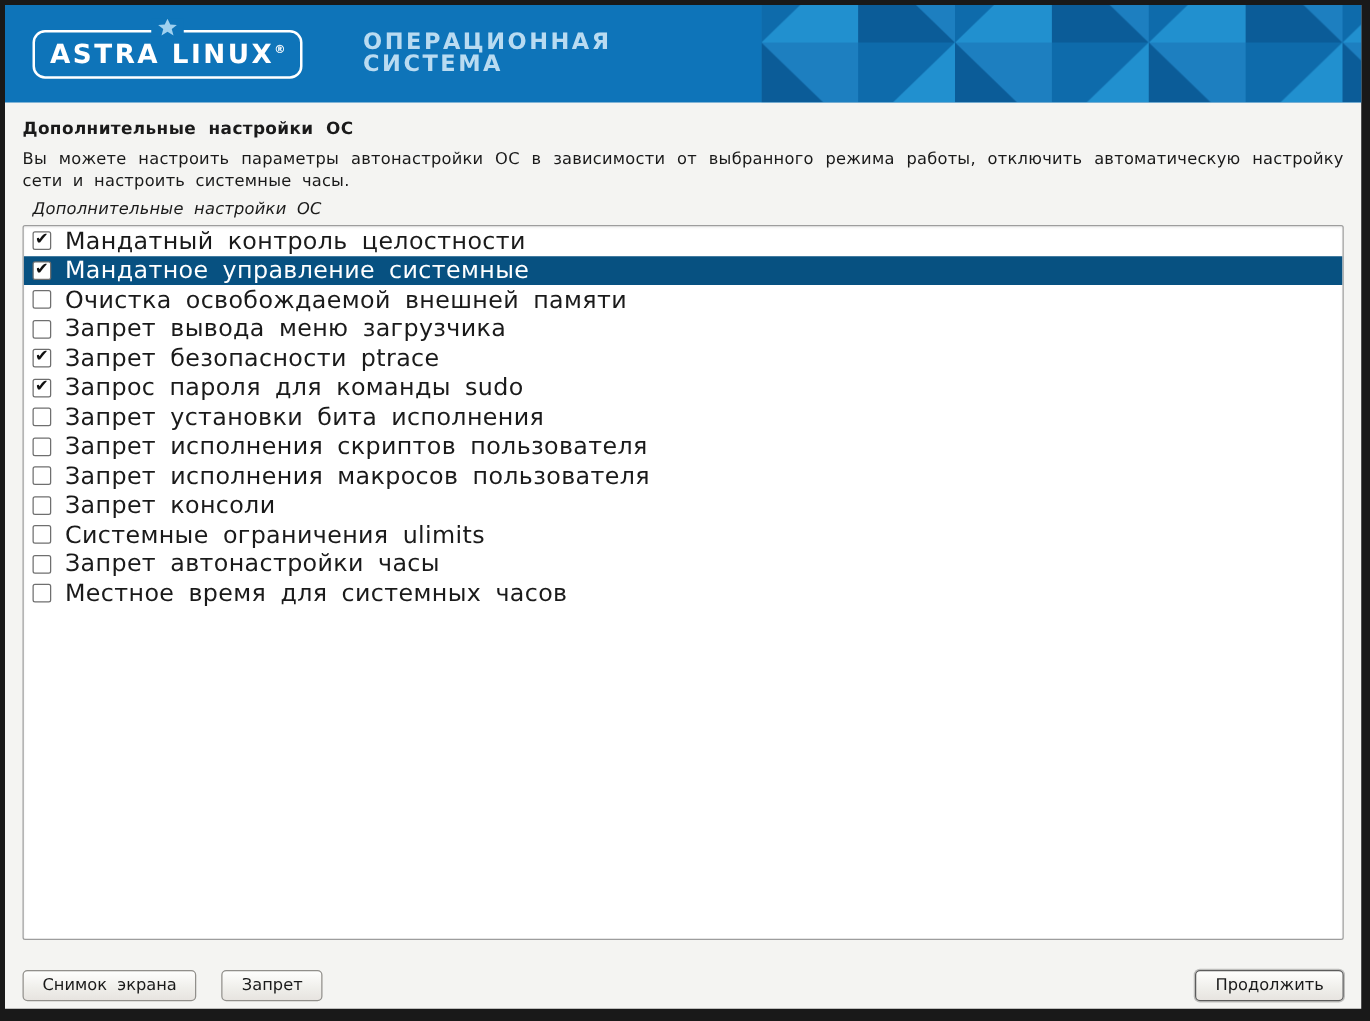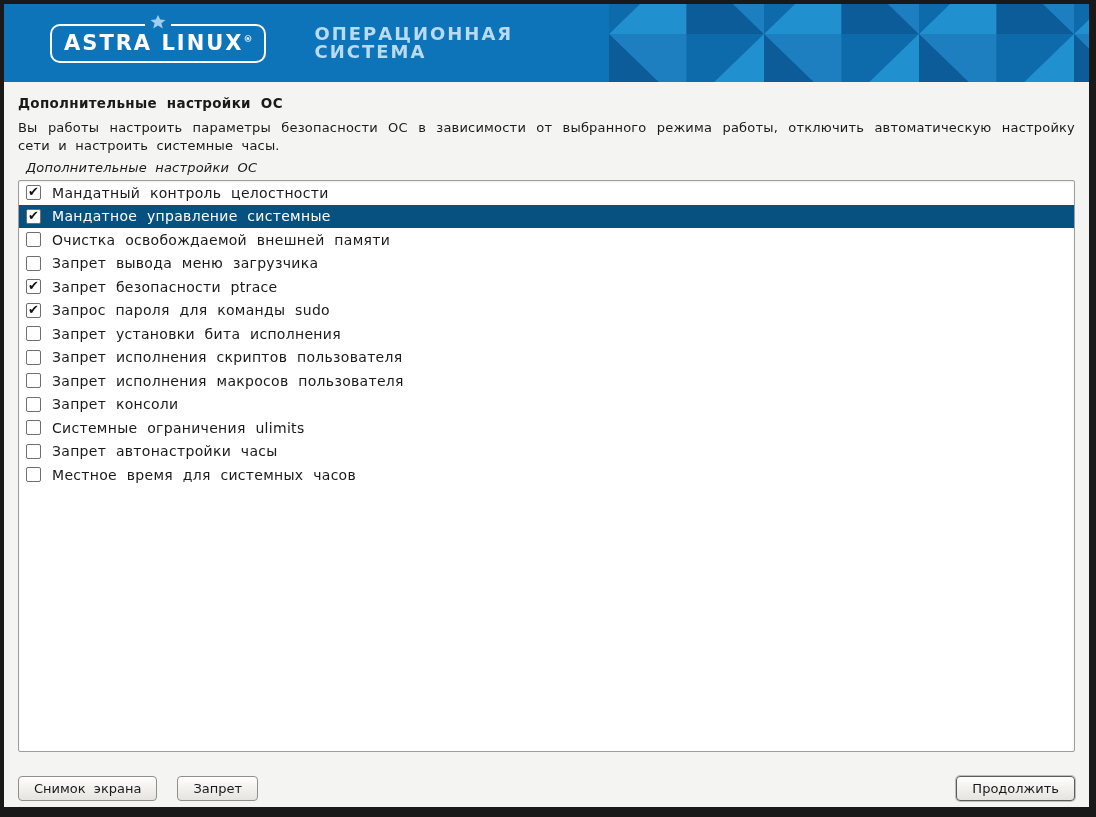--- a/index.html
+++ b/index.html
@@ -14,21 +14,20 @@
     position:absolute; top:4px; left:4px; right:7px; bottom:10px;
     background:#f4f4f2;
     display:flex; flex-direction:column;
   }
   
   .header{
     height:78px; background:#0e74b9;
     position:relative; flex:0 0 auto;
     display:flex; align-items:center;
     overflow:hidden;
-    padding-left:24px;
   }
   .pattern-svg{ position:absolute; right:0; top:0; height:78px; }
   .logo{
     position:relative; z-index:2;
     margin-left:22px;
     border:2px solid #ffffff; border-radius:10px;
     padding:5px 12px 6px 12px;
     color:#ffffff; font-weight:bold; font-size:21px;
     letter-spacing:2px; white-space:nowrap;
   }
@@ -63,21 +62,21 @@
   .listbox{
     margin-top:5px; height:572px;
     background:#ffffff;
     border:1px solid #9d9d9d; border-radius:2px;
     overflow:hidden;
     box-shadow:inset 0 1px 2px rgba(0,0,0,0.08);
   }
   .row{
     height:23.5px; display:flex; align-items:center;
     padding-left:7px; cursor:default;
-    font-size:14px; color:#1a1a1a;
+    font-size:19px; color:#1a1a1a;
     word-spacing:5px; letter-spacing:0.3px;
   }
   .row.selected{ background:#075181; color:#ffffff; }
   .cb{
     width:15px; height:15px; flex:0 0 auto;
     background:#ffffff; border:1px solid #6f6f6f; border-radius:2px;
     margin-right:11px; position:relative;
   }
   .row.checked .cb::after{
     content:"\2714";
@@ -135,21 +134,21 @@
         <span>ASTRA LINUX</span><sup>®</sup>
       </div>
       <div class="product">
         <div>ОПЕРАЦИОННАЯ</div>
         <div>СИСТЕМА</div>
       </div>
     </div>
 
     <div class="content">
       <div class="page-title">Дополнительные настройки ОС</div>
-      <div class="desc">Вы работы настроить параметры безопасности ОС в зависимости от выбранного режима работы, отключить автоматическую настройку сети и настроить системные часы.</div>
+      <div class="desc">Вы можете настроить параметры автонастройки ОС в зависимости от выбранного режима работы, отключить автоматическую настройку сети и настроить системные часы.</div>
       <div class="list-label">Дополнительные настройки ОС</div>
 
       <div class="listbox">
         <div class="row checked">
           <span class="cb"></span>
           <span>Мандатный контроль целостности</span>
         </div>
         <div class="row checked selected">
           <span class="cb"></span>
           <span>Мандатное управление системные</span>

